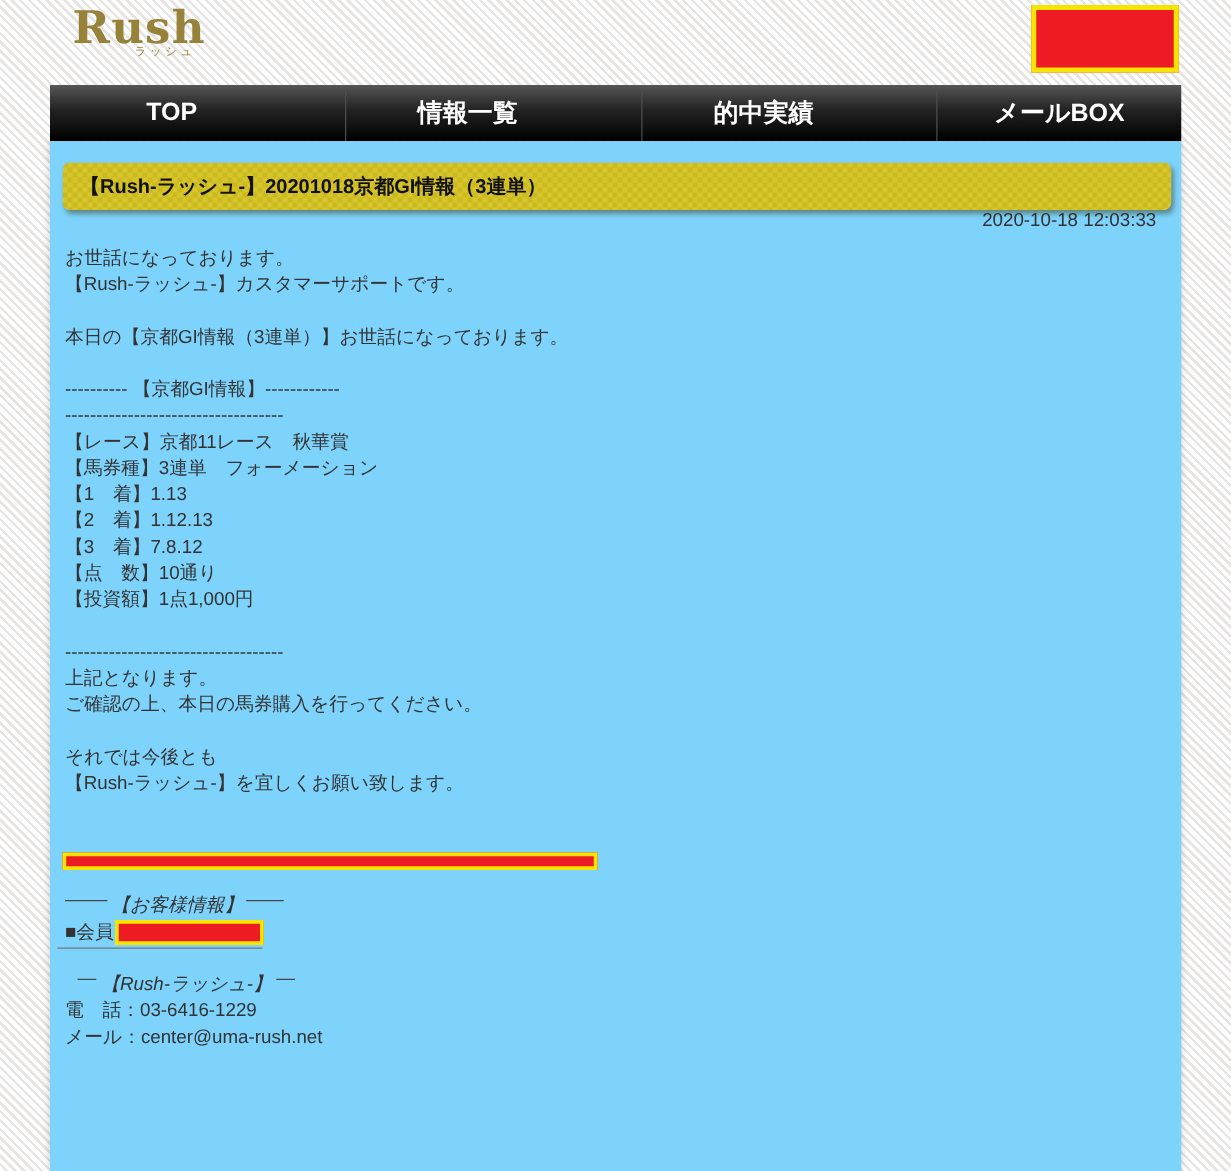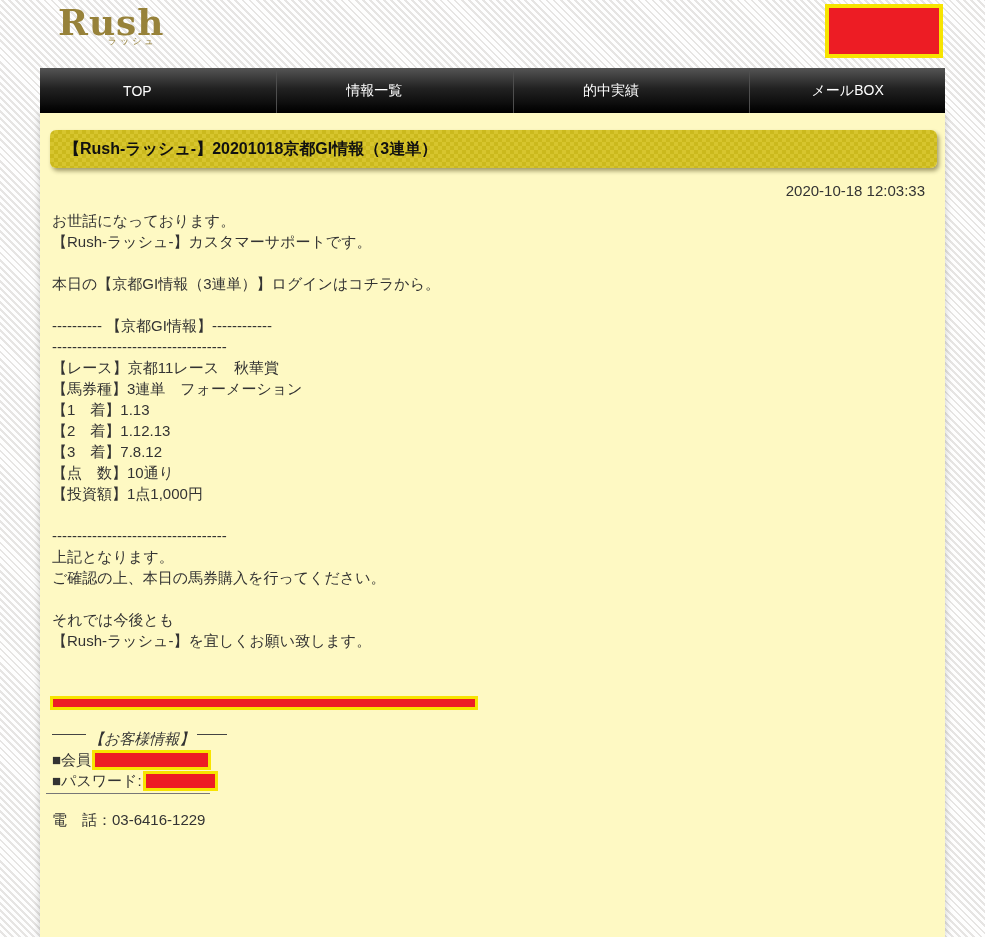--- a/index.html
+++ b/index.html
@@ -13,34 +13,34 @@
   .header { position:relative; height:68px; }
   .logo { position:absolute; left:58px; top:4px; cursor:pointer; }
   .logo-text { font-family:"DejaVu Serif","Liberation Serif",serif; font-weight:bold; font-size:36px; color:#97823a; line-height:1; letter-spacing:1px; }
   .logo-sub { display:block; font-size:9px; color:#97823a; text-align:right; padding-right:8px; margin-top:-5px; letter-spacing:3px; }
   .redaction { background:#ed1c24; border:3px solid #f7e400; }
   .hdr-redaction { position:absolute; right:42px; top:4px; width:118px; height:54px; border-width:4px; }
 
   .nav { margin-left:40px; width:905px; height:45px; display:flex;
     background:linear-gradient(#555 0%, #222 45%, #000 100%); }
   .nav-item { flex:1; display:flex; align-items:center; justify-content:center;
-    color:#fff; font-size:14px; font-weight:normal; cursor:pointer; }
+    color:#fff; font-size:20px; font-weight:bold; cursor:pointer; }
   .nav-item + .nav-item { border-left:1px solid #4e4e4e;margin-left:41px; }
   .nav-item.accent { color:#e60012; text-shadow:1px 1px 1px #3d0000; }
 
-  .panel { margin-left:40px; width:905px; height:824px; background:#fef9c3;
+  .panel { margin-left:40px; width:905px; height:824px; background:#7dd3fc;
     box-shadow:0 0 7px rgba(0,0,0,.22); position:relative; }
 
   .title-bar { position:relative; top:17px; margin:0 8px 0 10px; height:38px; border-radius:6px;
     background:repeating-conic-gradient(#d7c52e 0% 25%, #cbb91d 0% 50%); background-size:8px 8px;
     display:flex; align-items:center; padding-left:14px;
     font-size:16px; font-weight:bold; color:#111;
     box-shadow:2px 3px 4px rgba(50,45,0,.45); }
 
-  .timestamp { text-align:right; margin:31px 20px 0 0; font-size:15px; color:#333; }
+  .timestamp { text-align:right; margin:17px 20px 0 0; font-size:15px; color:#333; }
 
   .mail-body { margin:11px 20px 0 12px; font-size:15px; color:#333; line-height:21px; }
   .line { min-height:21px; white-space:pre-wrap; }
 
   .login-redaction { width:428px; height:14px; margin:3px 0 3px -2px; cursor:pointer; }
 
   .section-head { display:flex; align-items:flex-start; min-height:21px; margin-top:18px;font-style:italic; }
   .seg { border-top:1px solid #444; height:1px; margin-top:6px; }
   .seg-l { width:34px; margin-right:3px; }
   .seg-r { width:30px; margin-left:3px; }
@@ -77,21 +77,21 @@
   <div class="title-bar">
     <span>【Rush-ラッシュ-】20201018京都GI情報（3連単）</span>
   </div>
 
   <div class="timestamp">2020-10-18 12:03:33</div>
 
   <div class="mail-body">
     <div class="line">お世話になっております。</div>
     <div class="line">【Rush-ラッシュ-】カスタマーサポートです。</div>
     <div class="line"></div>
-    <div class="line">本日の【京都GI情報（3連単）】ログインはコチラから。</div>
+    <div class="line">本日の【京都GI情報（3連単）】お世話になっております。</div>
     <div class="line"></div>
     <div class="line">---------- 【京都GI情報】------------</div>
     <div class="line">-----------------------------------</div>
     <div class="line">【レース】京都11レース　秋華賞</div>
     <div class="line">【馬券種】3連単　フォーメーション</div>
     <div class="line">【1　着】1.13</div>
     <div class="line">【2　着】1.12.13</div>
     <div class="line">【3　着】7.8.12</div>
     <div class="line">【点　数】10通り</div>
     <div class="line">【投資額】1点1,000円</div>
@@ -109,23 +109,25 @@
 
     <div class="section-head">
       <span class="seg seg-l"></span>
       <span>【お客様情報】</span>
       <span class="seg seg-r"></span>
     </div>
     <div class="line kv">
       <span>■会員</span>
       <span class="redaction inline-redaction w-member"></span>
     </div>
-    <div class="line kv">
-      <span>■パスワード:</span>
-      <span class="redaction inline-redaction w-pass"></span>
-    </div>
     <div class="cust-underline"></div>
 
     <div class="footer-block">
+      <div class="section-head">
+        <span class="seg seg-sm-l"></span>
+        <span>【Rush-ラッシュ-】</span>
+        <span class="seg seg-sm-r"></span>
+      </div>
       <div class="line">電　話：03-6416-1229</div>
+      <div class="line">メール：center@uma-rush.net</div>
     </div>
   </div>
 </div>
 
 </body></html>

